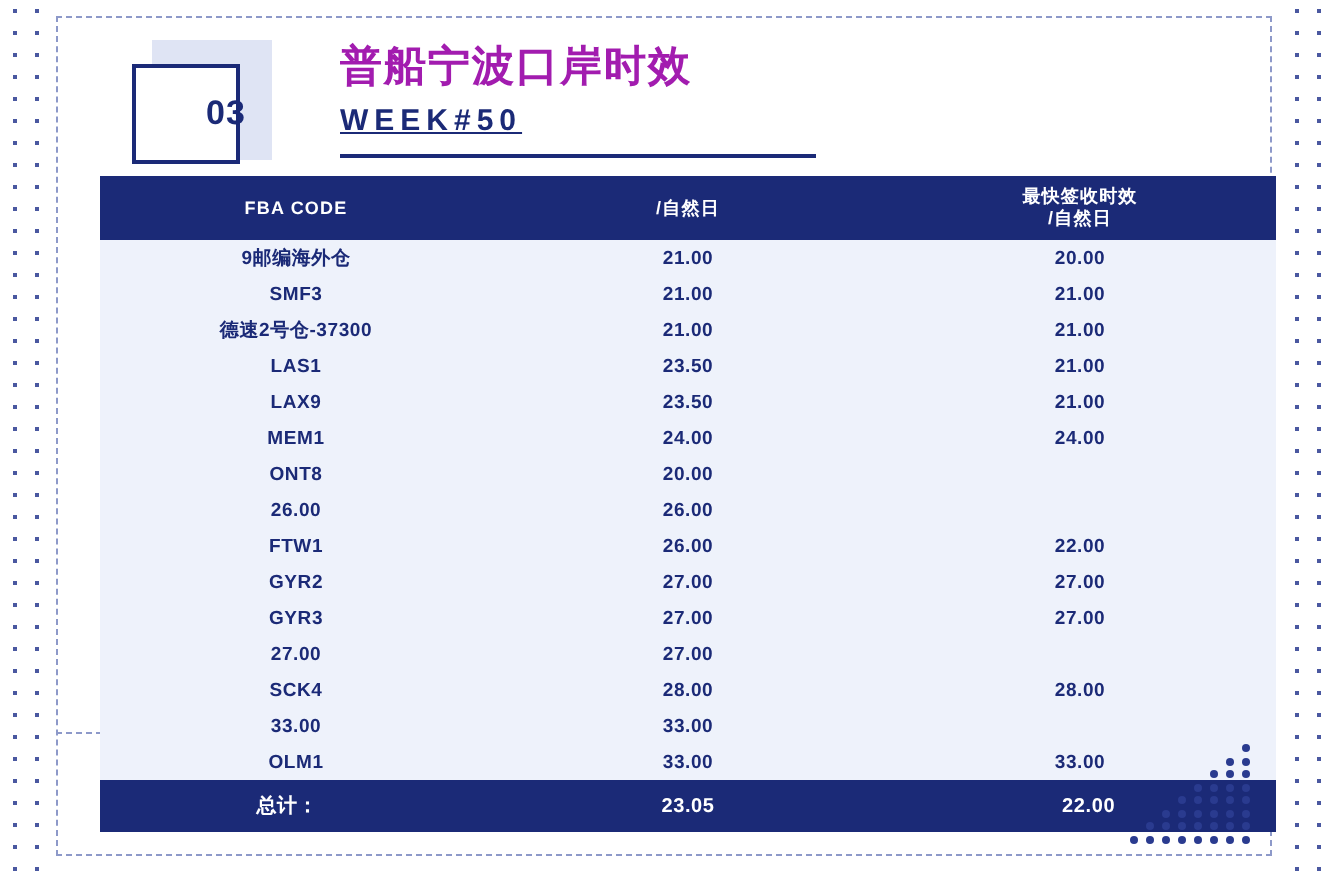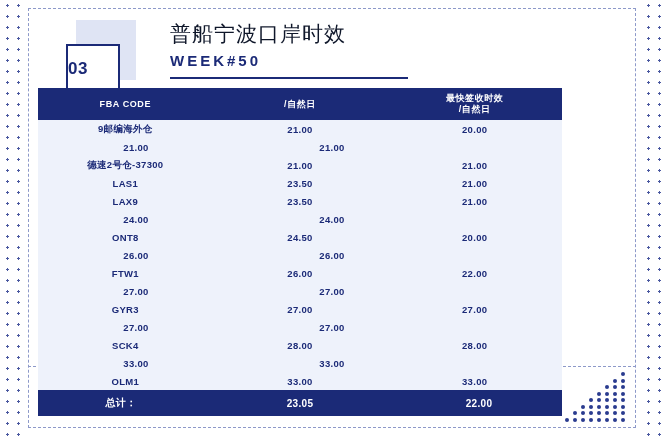--- a/index.html
+++ b/index.html
@@ -63,65 +63,68 @@
     position: absolute;
     left: 16px;
     top: 6px;
     width: 60px;
     height: 60px;
     background: #dfe4f4;
   }
   .badge {
     position: absolute;
     left: 6px;
-    top: 30px;
+    top: 18px;
     width: 54px;
     height: 50px;
     border: 2px solid #1b2a77;
     box-sizing: border-box;
     display: flex;
     align-items: center;
+    justify-content: center;
     background: #ffffff;
+    padding-left: 40px;
   }
   .badge span {
     color: #1b2a77;
     font-size: 17px;
     font-weight: bold;
     letter-spacing: 0.5px;
   }
   .title-block {
     position: absolute;
     left: 110px;
     top: 6px;
     width: 300px;
   }
   .title-main {
-    color: #0f172a;
+    color: #a21caf;
     font-size: 21px;
-    font-weight: normal;
+    font-weight: bold;
     letter-spacing: 1px;
     line-height: 28px;
   }
   .title-sub {
     color: #1b2a77;
     font-size: 15px;
     font-weight: bold;
     letter-spacing: 3px;
     line-height: 26px;
     padding-bottom: 3px;
     border-bottom: 2px solid #1b2a77;
     width: 238px;
+    text-decoration: underline;
   }
 
   
   .table {
     position: absolute;
-    left: 38px;
+    left: 50px;
     top: 88px;
-    width: 524px;
+    width: 588px;
     border-collapse: collapse;
   }
   .table-head {
     background: #1b2a77;
     height: 32px;
     display: flex;
     align-items: center;
     color: #ffffff;
   }
   .th {
@@ -215,57 +218,59 @@
       </div>
     </div>
 
     <div class="tbody">
       <div class="row">
         <div class="td col1">9邮编海外仓</div>
         <div class="td col2">21.00</div>
         <div class="td col3">20.00</div>
       </div>
       <div class="row">
+        <div class="td col1">SMF3</div>
         <div class="td col2">21.00</div>
         <div class="td col3">21.00</div>
       </div>
       <div class="row">
         <div class="td col1">德速2号仓-37300</div>
         <div class="td col2">21.00</div>
         <div class="td col3">21.00</div>
       </div>
       <div class="row">
         <div class="td col1">LAS1</div>
         <div class="td col2">23.50</div>
         <div class="td col3">21.00</div>
       </div>
       <div class="row">
         <div class="td col1">LAX9</div>
         <div class="td col2">23.50</div>
         <div class="td col3">21.00</div>
       </div>
       <div class="row">
+        <div class="td col1">MEM1</div>
         <div class="td col2">24.00</div>
         <div class="td col3">24.00</div>
       </div>
       <div class="row">
         <div class="td col1">ONT8</div>
-        <div class="td col2">24.50</div>
         <div class="td col3">20.00</div>
       </div>
       <div class="row">
         <div class="td col2">26.00</div>
         <div class="td col3">26.00</div>
       </div>
       <div class="row">
         <div class="td col1">FTW1</div>
         <div class="td col2">26.00</div>
         <div class="td col3">22.00</div>
       </div>
       <div class="row">
+        <div class="td col1">GYR2</div>
         <div class="td col2">27.00</div>
         <div class="td col3">27.00</div>
       </div>
       <div class="row">
         <div class="td col1">GYR3</div>
         <div class="td col2">27.00</div>
         <div class="td col3">27.00</div>
       </div>
       <div class="row">
         <div class="td col2">27.00</div>

